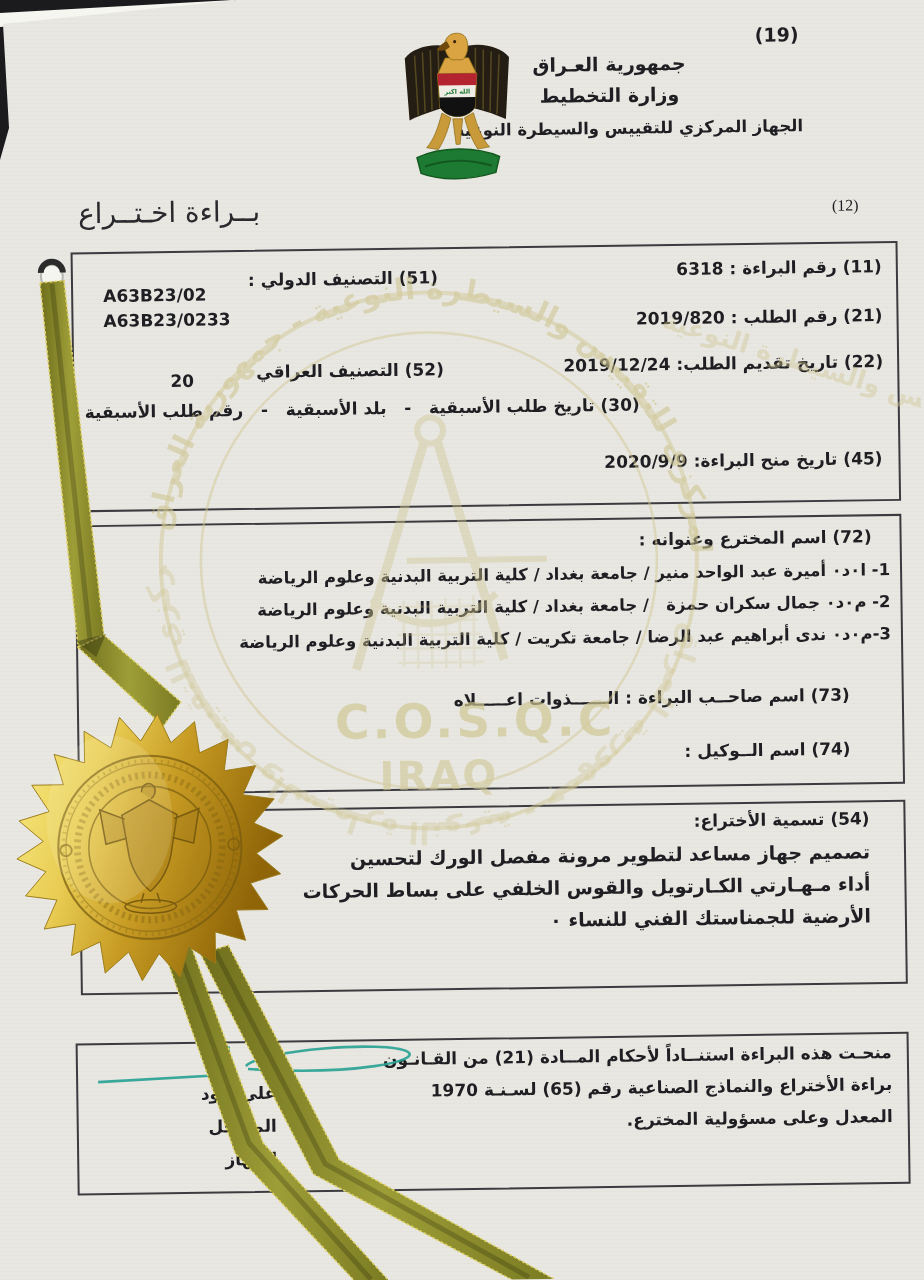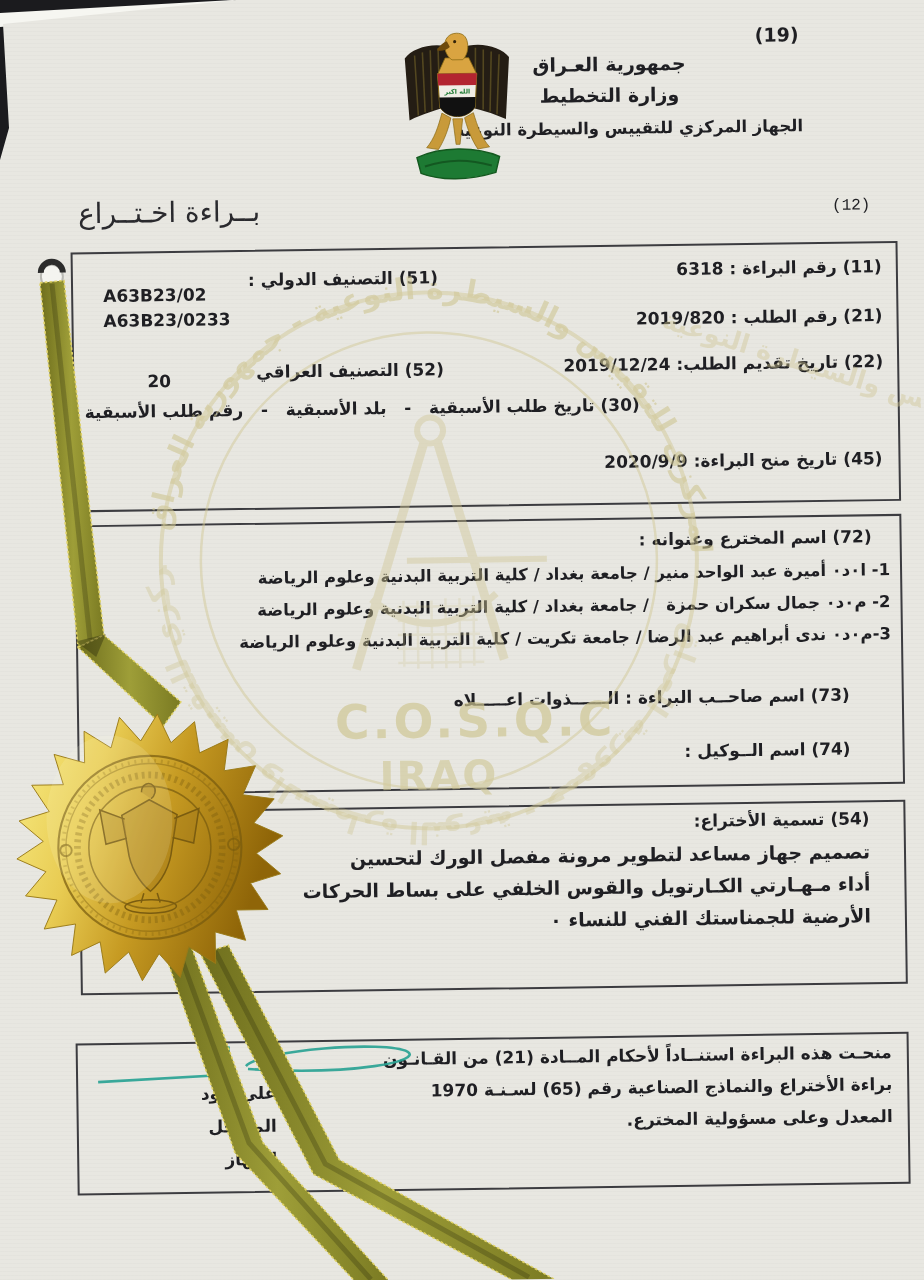--- a/index.html
+++ b/index.html
@@ -106,33 +106,33 @@
         <path d="M26,140 C50,133 70,133 94,140" stroke="#0f4a19" stroke-width="2" fill="none" opacity=".7"></path>
       </g>
     </svg>
 
     <div class="abs hdr" style="left:710px;top:28px;width:150px;">(19)</div>
     <div class="abs hdr rtl" style="left:462px;top:55px;width:310px;">جمهورية العـراق</div>
     <div class="abs hdr rtl" style="left:462px;top:86px;width:310px;">وزارة التخطيط</div>
     <div class="abs hdr rtl" style="left:436px;top:121px;width:400px;font-size:16.5px;">الجهاز المركزي للتقييس والسيطرة النوعية</div>
 
     <div class="abs rtl" style="left:84px;top:192px;font-size:28px;letter-spacing:1px;color:#2a2a2e;">بــراءة اخـتــراع</div>
-    <div class="abs" style="left:838px;top:202px;font-family:Liberation Mono, monospace;font-size:16px;">(12)</div>
+    <div class="abs" style="left:838px;top:202px;font-family:Liberation Serif, serif;font-size:16px;">(12)</div>
 
     <div class="box" style="left:76px;top:247px;width:823px;height:256px;">
       <div class="abs rtl b f17" style="right:14px;top:13px;">(11) رقم البراءة : 6318</div>
       <div class="abs rtl b f17" style="left:175px;top:18px;">(51) التصنيف الدولي :</div>
       <div class="abs b f17" style="left:30px;top:30px;line-height:25px;">
         <div>A63B23/02</div>
         <div>A63B23/0233</div>
       </div>
       <div class="abs rtl b f17" style="right:14px;top:62px;">(21) رقم الطلب : 2019/820</div>
       <div class="abs rtl b f17" style="right:14px;top:108px;">(22) تاريخ تقديم الطلب: 2019/12/24</div>
       <div class="abs rtl b f17" style="left:182px;top:110px;">(52) التصنيف العراقي</div>
-      <div class="abs b f17" style="left:73px;top:118px;">20</div>
+      <div class="abs b f17" style="left:96px;top:118px;">20</div>
       <div class="abs rtl b f17" style="right:258px;top:148px;">(30) تاريخ طلب الأسبقية &nbsp; - &nbsp; بلد الأسبقية &nbsp; - &nbsp; رقم طلب الأسبقية</div>
       <div class="abs rtl b f17" style="right:16px;top:205px;">(45) تاريخ منح البراءة: 2020/9/9</div>
     </div>
 
     <div class="box" style="left:76px;top:520px;width:823px;height:266px;">
       <div class="abs rtl b f17" style="right:28px;top:10px;">(72) اسم المخترع وعنوانه :</div>
       <div class="abs rtl b f16" style="right:10px;top:44px;">1- ا٠د٠ أميرة عبد الواحد منير / جامعة بغداد / كلية التربية البدنية وعلوم الرياضة</div>
       <div class="abs rtl b f16" style="right:10px;top:76px;">2- م٠د٠ جمال سكران حمزة &nbsp; / جامعة بغداد / كلية التربية البدنية وعلوم الرياضة</div>
       <div class="abs rtl b f16" style="right:10px;top:108px;">3-م٠د٠ ندى أبراهيم عبد الرضا / جامعة تكريت / كلية التربية البدنية وعلوم الرياضة</div>
       <div class="abs rtl b f17" style="right:52px;top:168px;">(73) اسم صاحــب البراءة : الــــــذوات اعـــــلاه</div>

